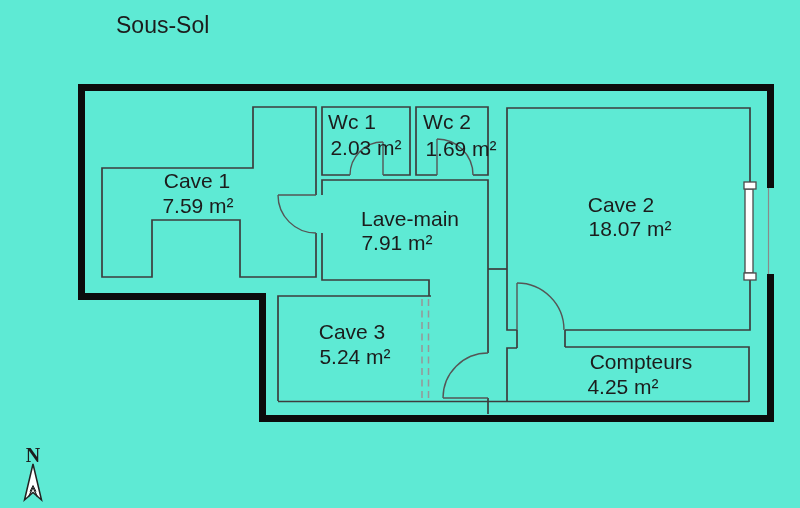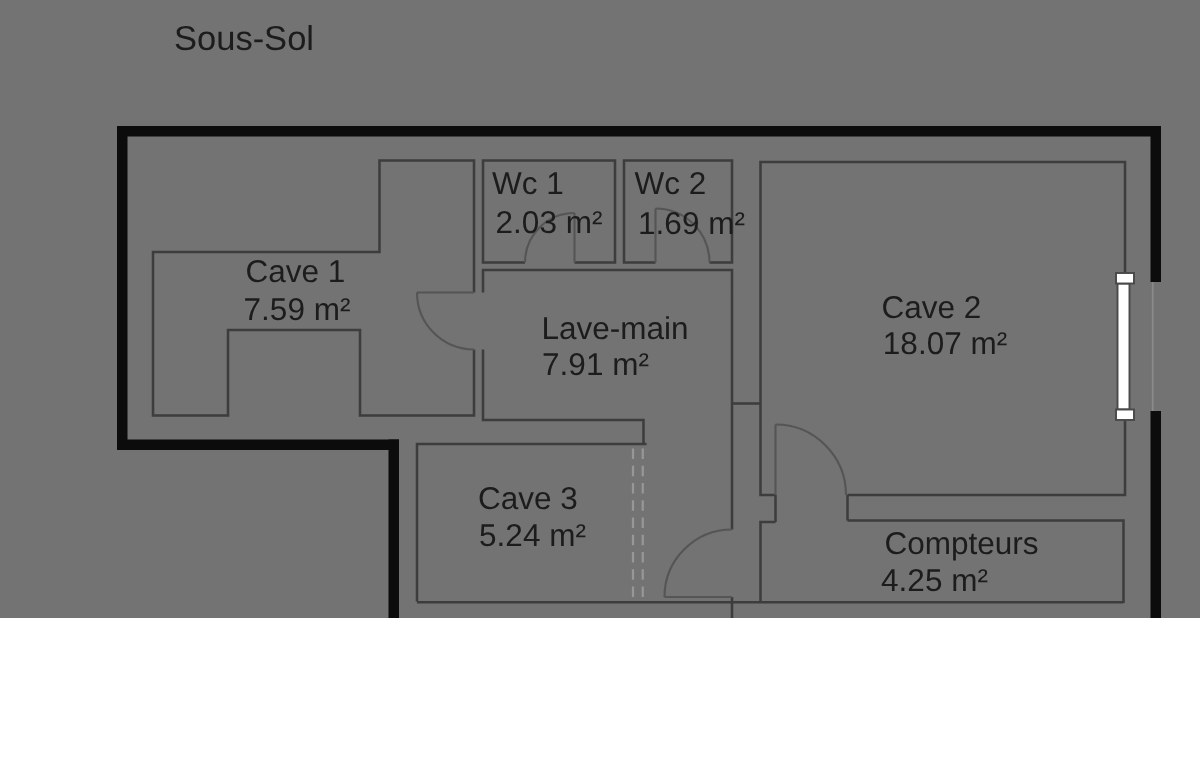--- a/index.html
+++ b/index.html
@@ -1,16 +1,16 @@
 <!DOCTYPE html>
 <html><head>
 <meta charset="utf-8">
 <style>
   html,body{margin:0;padding:0;background:#ffffff;}
-  .canvas{position:relative;width:800px;height:412px;background:#737373;overflow:hidden;}
+  .canvas{position:relative;width:800px;height:508px;background:#5eead4;overflow:hidden;}
   svg{display:block;font-family:"Liberation Sans",sans-serif;}
   text{fill:#1c1c1c;}
   .room-label{font-size:21px;}
   .plan-title{font-size:23px;}
   .north-n{font-family:"Liberation Serif",serif;font-weight:bold;font-size:20px;}
   .thin{stroke:#3d3d3d;stroke-width:1.7;fill:none;}
   .door{stroke:#555555;stroke-width:1.4;fill:none;}
   .dash{stroke:#979797;stroke-width:1.5;fill:none;stroke-dasharray:7 4.5;}
   .win{stroke:#4a4a4a;stroke-width:1.3;fill:#ffffff;}
   .wall{fill:#0c0c0c;}

